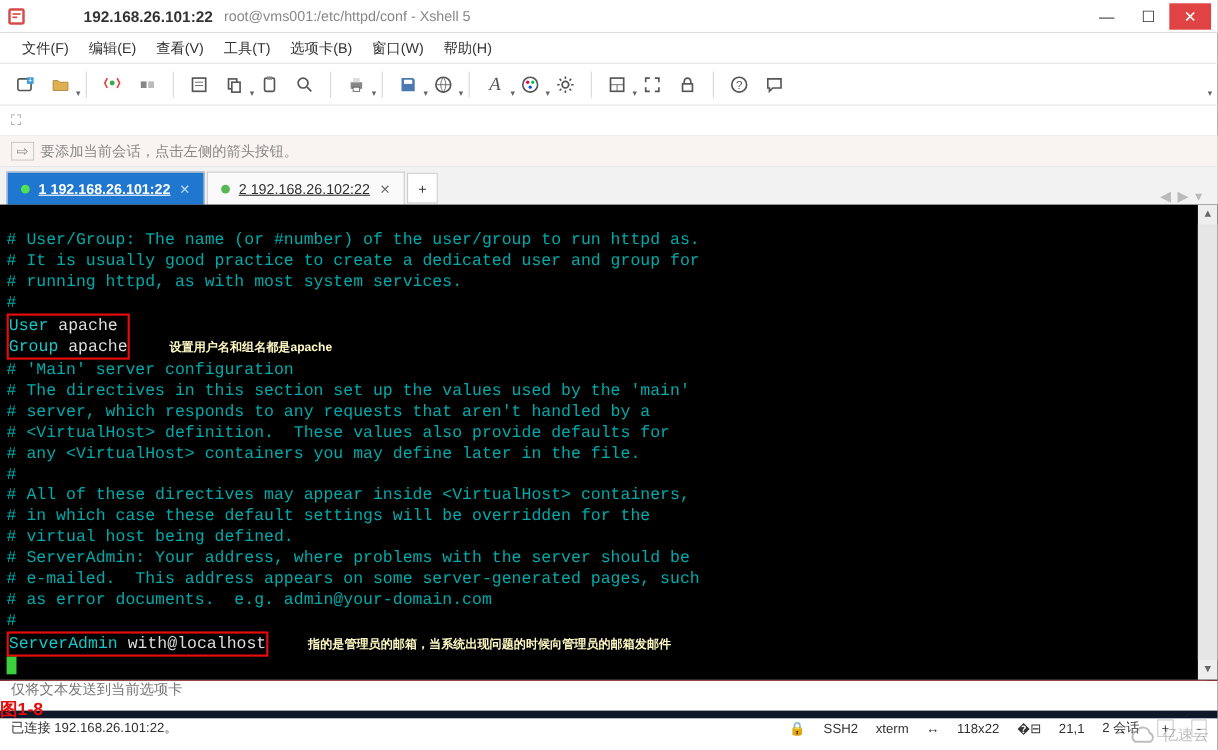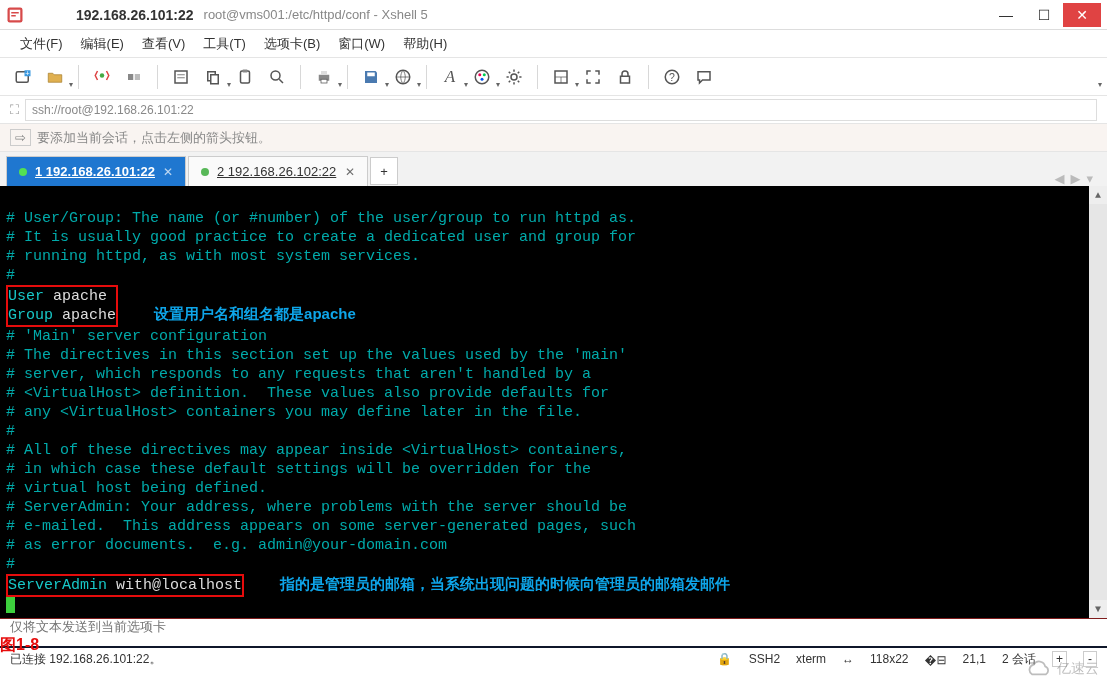--- a/index.html
+++ b/index.html
@@ -100,39 +100,39 @@
     position:absolute; right:0; top:0; bottom:0; width:18px; background:#eee;
     display:flex; flex-direction:column; align-items:center;
   }
   .scrollbar-v .sbtn { height:18px; width:100%; display:flex;align-items:center;justify-content:center;font-size:10px;color:#666;cursor:pointer; }
   .scrollbar-v .track { flex:1; width:100%; background:#e6e6e6; position:relative; }
 
   .redbox {
     border: 2px solid #e60c0c; display:inline-block;
   }
   .red-annot {
-    color: #0ea5e9; font-weight: bold; display:inline-block;
-    font-family: "Microsoft YaHei", sans-serif; font-size: 15px;
+    color: #fef9c3; font-weight: bold; display:inline-block;
+    font-family: "Microsoft YaHei", sans-serif; font-size: 11px;
   }
 
   .footer-input {
     height: 28px; display: flex; align-items: flex-start; padding: 0 10px;
     border-top: 1px solid #7f1d1d;
   }
   .footer-input input {
     border: none; outline: none; width: 100%; color: #888; font-size: 13px;
   }
   .footer-overlay {
     position:absolute; left:0; bottom:26px; color:#e60c0c; font-weight:bold;
     font-size:16px; background: rgba(255,255,255,0);
   }
 
   .statusbar {
     height: 24px; display: flex; align-items: center; padding: 0 10px;
-    border-top: 2px solid #0f172a; font-size: 12px; color: #333; gap:16px;
+    border-top: 7px solid #0f172a; font-size: 12px; color: #333; gap:16px;
   }
   .statusbar .spacer { flex:1; }
   .watermark { position:absolute; right:8px; bottom:4px; opacity:.55; display:flex; align-items:center; gap:4px; color:#888; font-size:14px; }
   .watermark .cloud { width:28px; height:18px; }
 
   .icon-svg { width:18px; height:18px; }
 </style>
 </head>
 <body>
 
@@ -280,21 +280,20 @@
   <div class="tbtn">
       <svg class="icon-svg" viewBox="0 0 24 24">
         <path d="M4 5h16v11H10l-4 4v-4H4z" fill="none" stroke="#555" stroke-width="2"></path>
       </svg>
     </div>
   <div class="tbtn end dd"></div>
 </div>
 
 <div class="addressbar">
   <span style="color:#999">⛶</span>
-  <input value="ssh://root@192.168.26.101:22" style="">
 </div>
 
 <div class="hintbar">
   <span style="border:1px solid #ccc;padding:0 4px;color:#888">⇨</span>
   <span>要添加当前会话，点击左侧的箭头按钮。</span>
 </div>
 
 <div class="tabbar">
   <div class="tab active">
     <span class="dot"></span>

